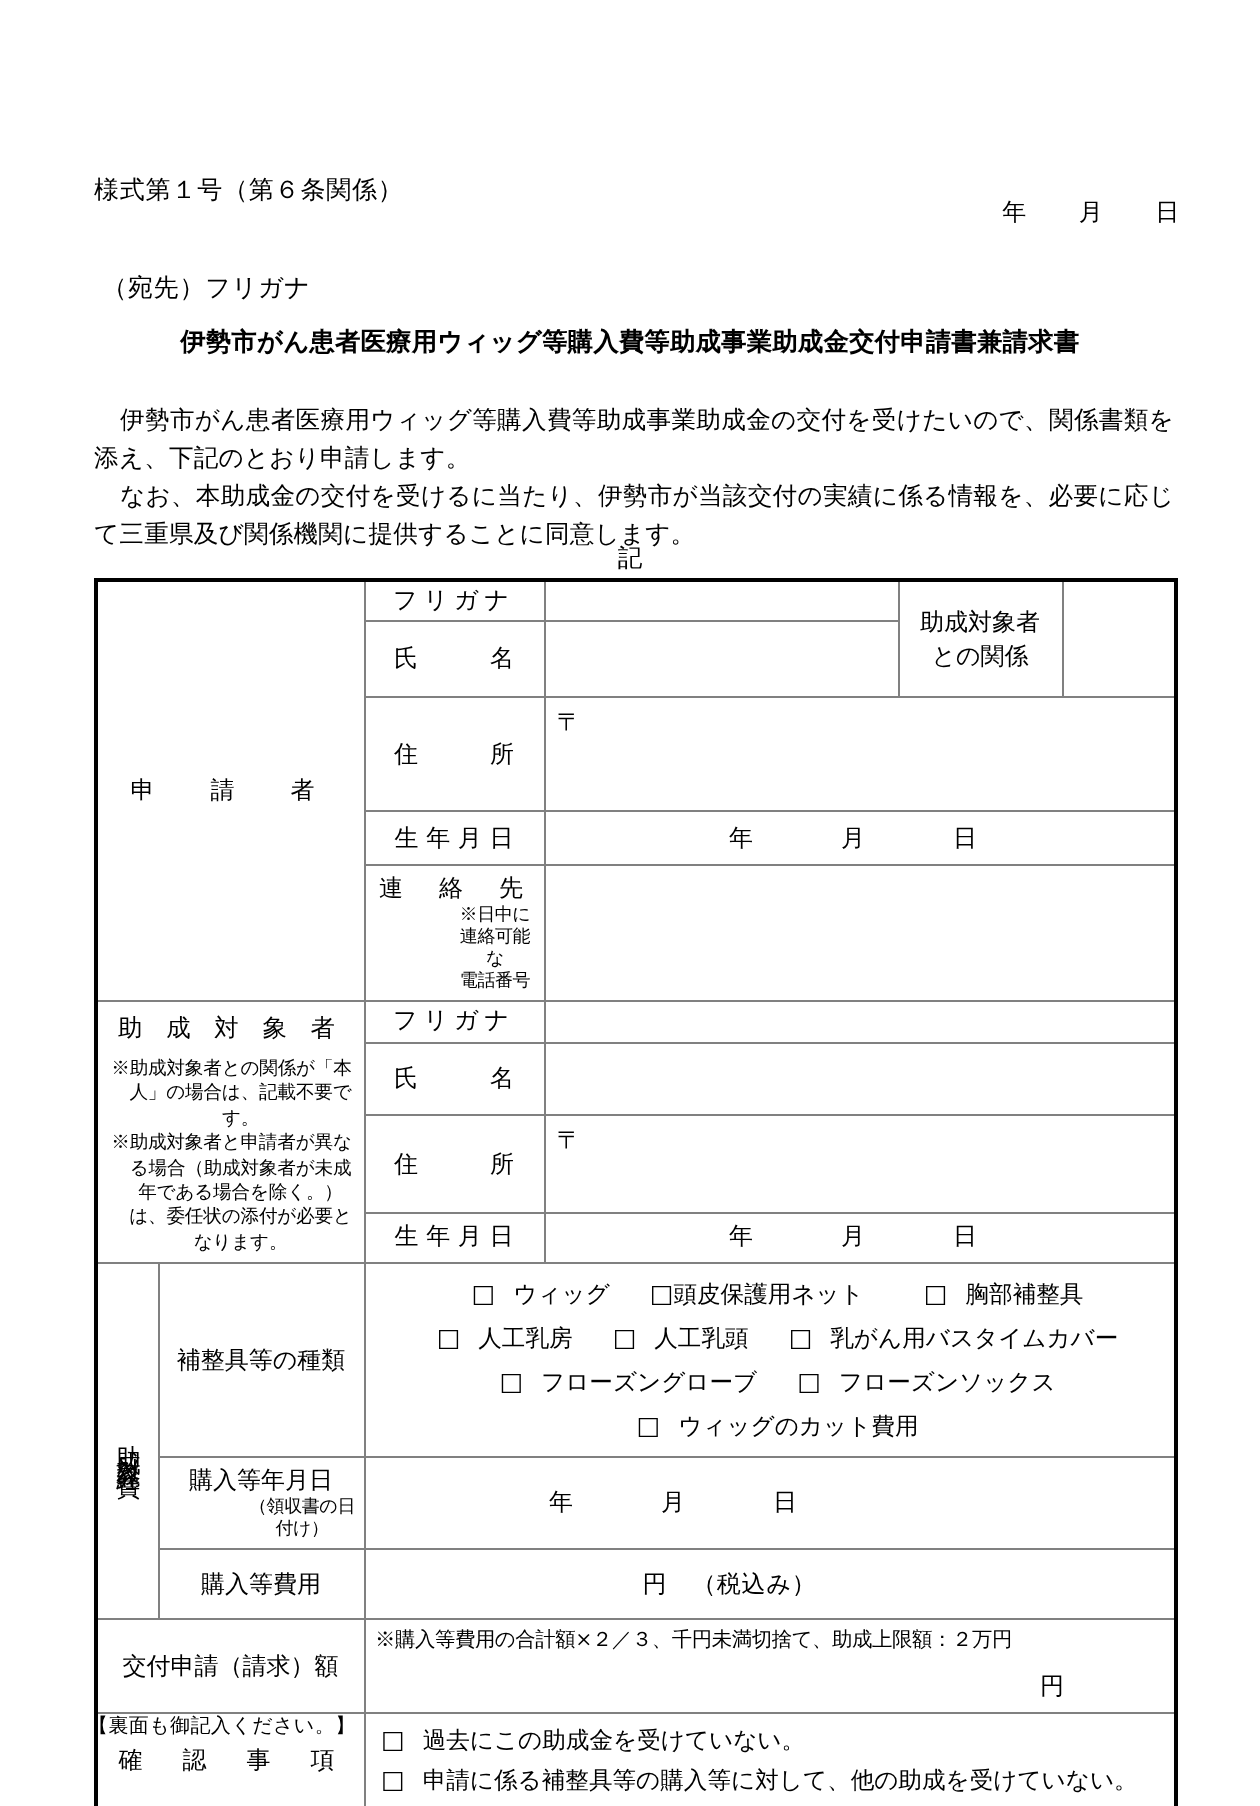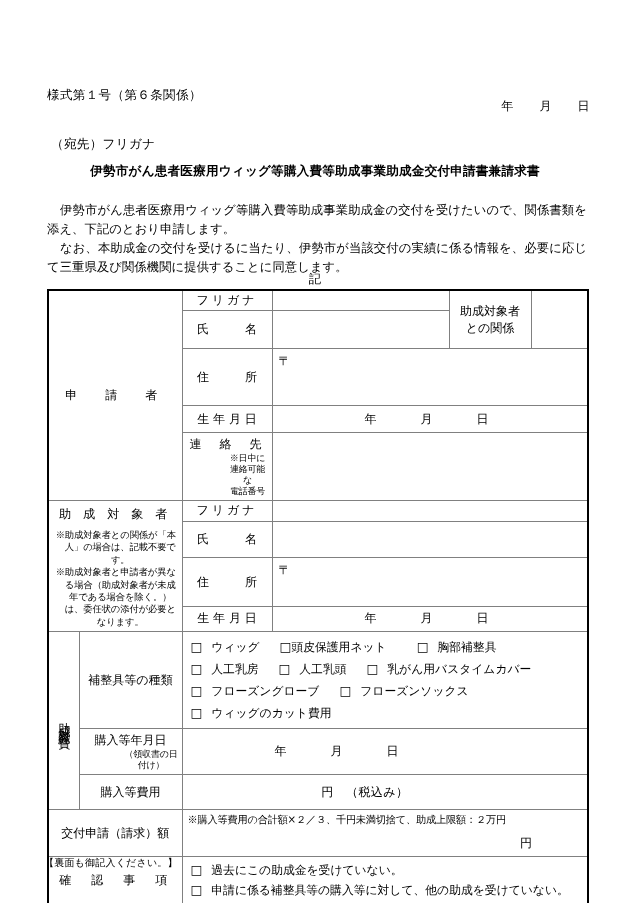--- a/index.html
+++ b/index.html
@@ -183,20 +183,21 @@
     font-size: 12px;
     padding: 4px 0 0 6px;
     display: block;
   }
 
   
   .chk-list {
     padding: 4px 0 4px 8px;
     font-size: 11.8px;
     line-height: 21px;
+    text-align: center;
   }
   .chk-list .row { white-space: nowrap; }
   .cb {
     font-size: 12.5px;
     display: inline-block;
   }
   .gap-s  { display: inline-block; width: 9px; }
   .gap-m  { display: inline-block; width: 20px; }
   .gap-l  { display: inline-block; width: 30px; }
 

